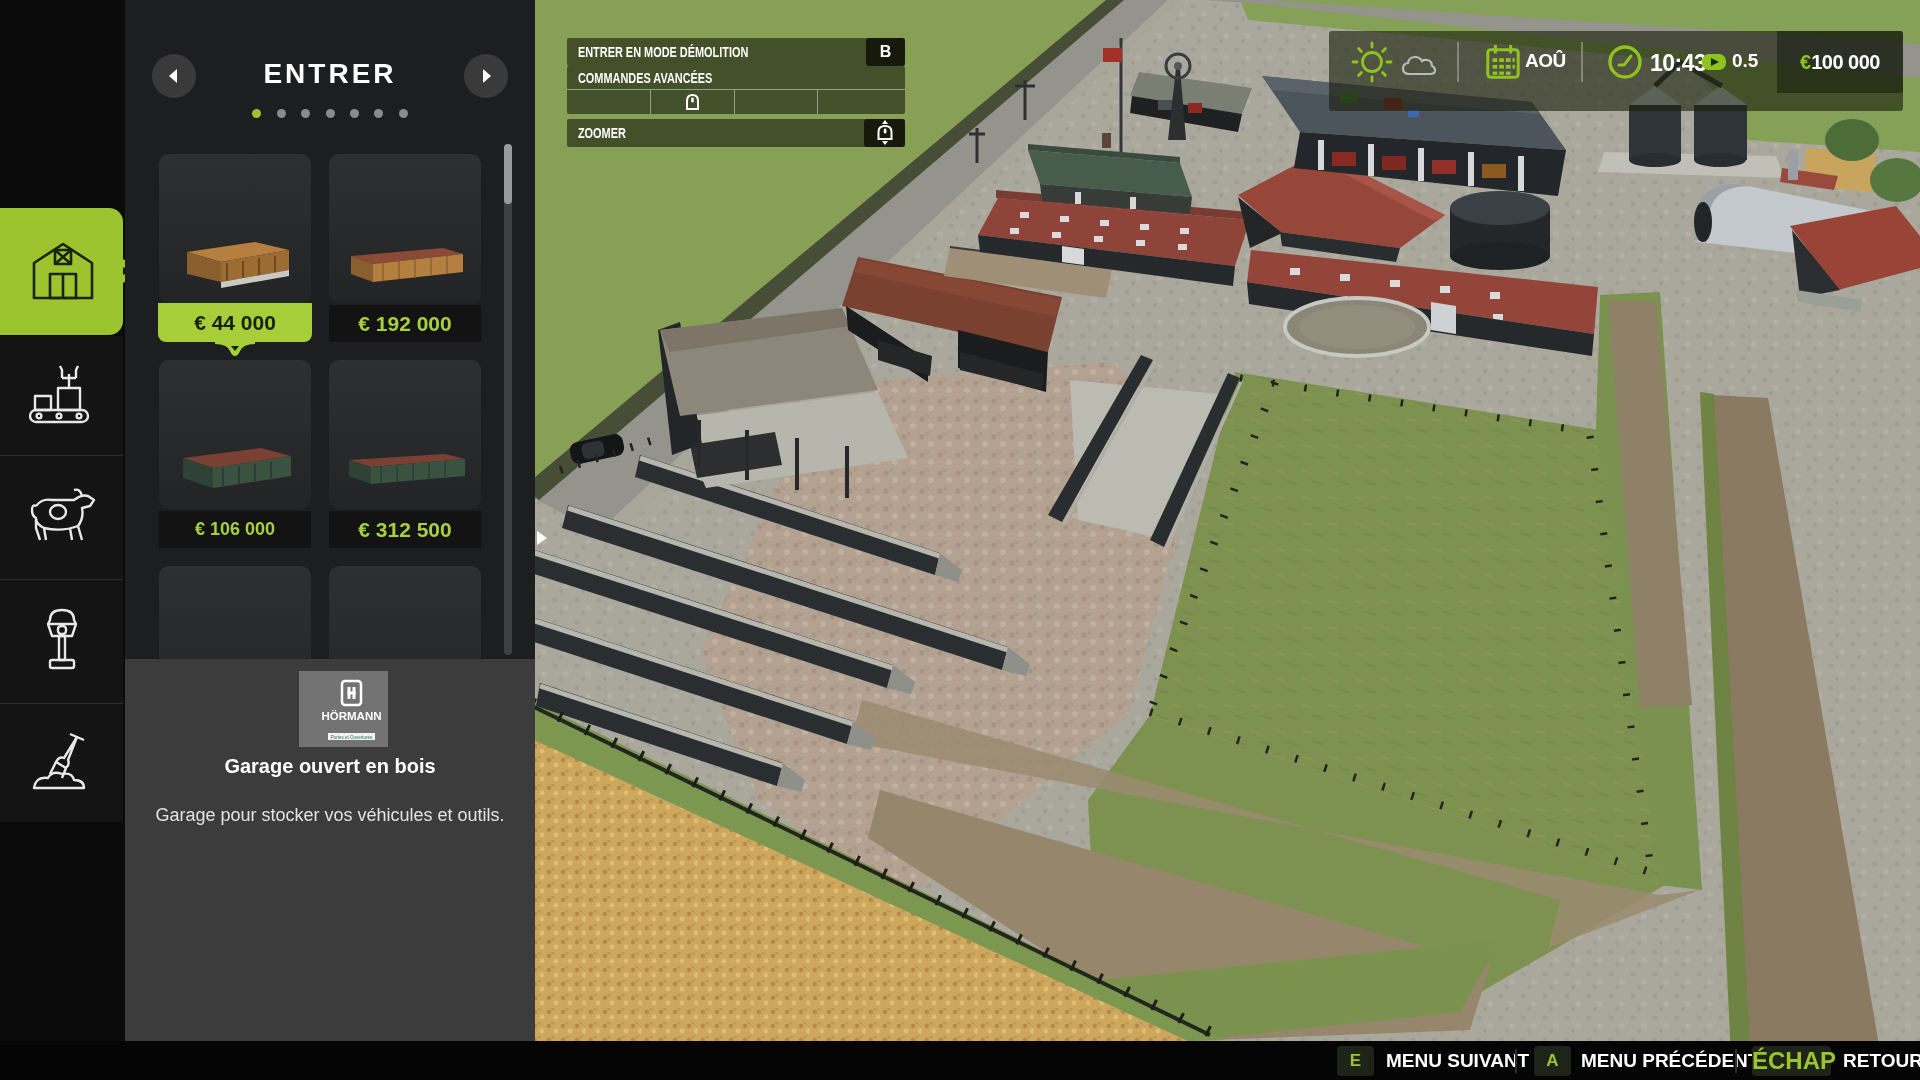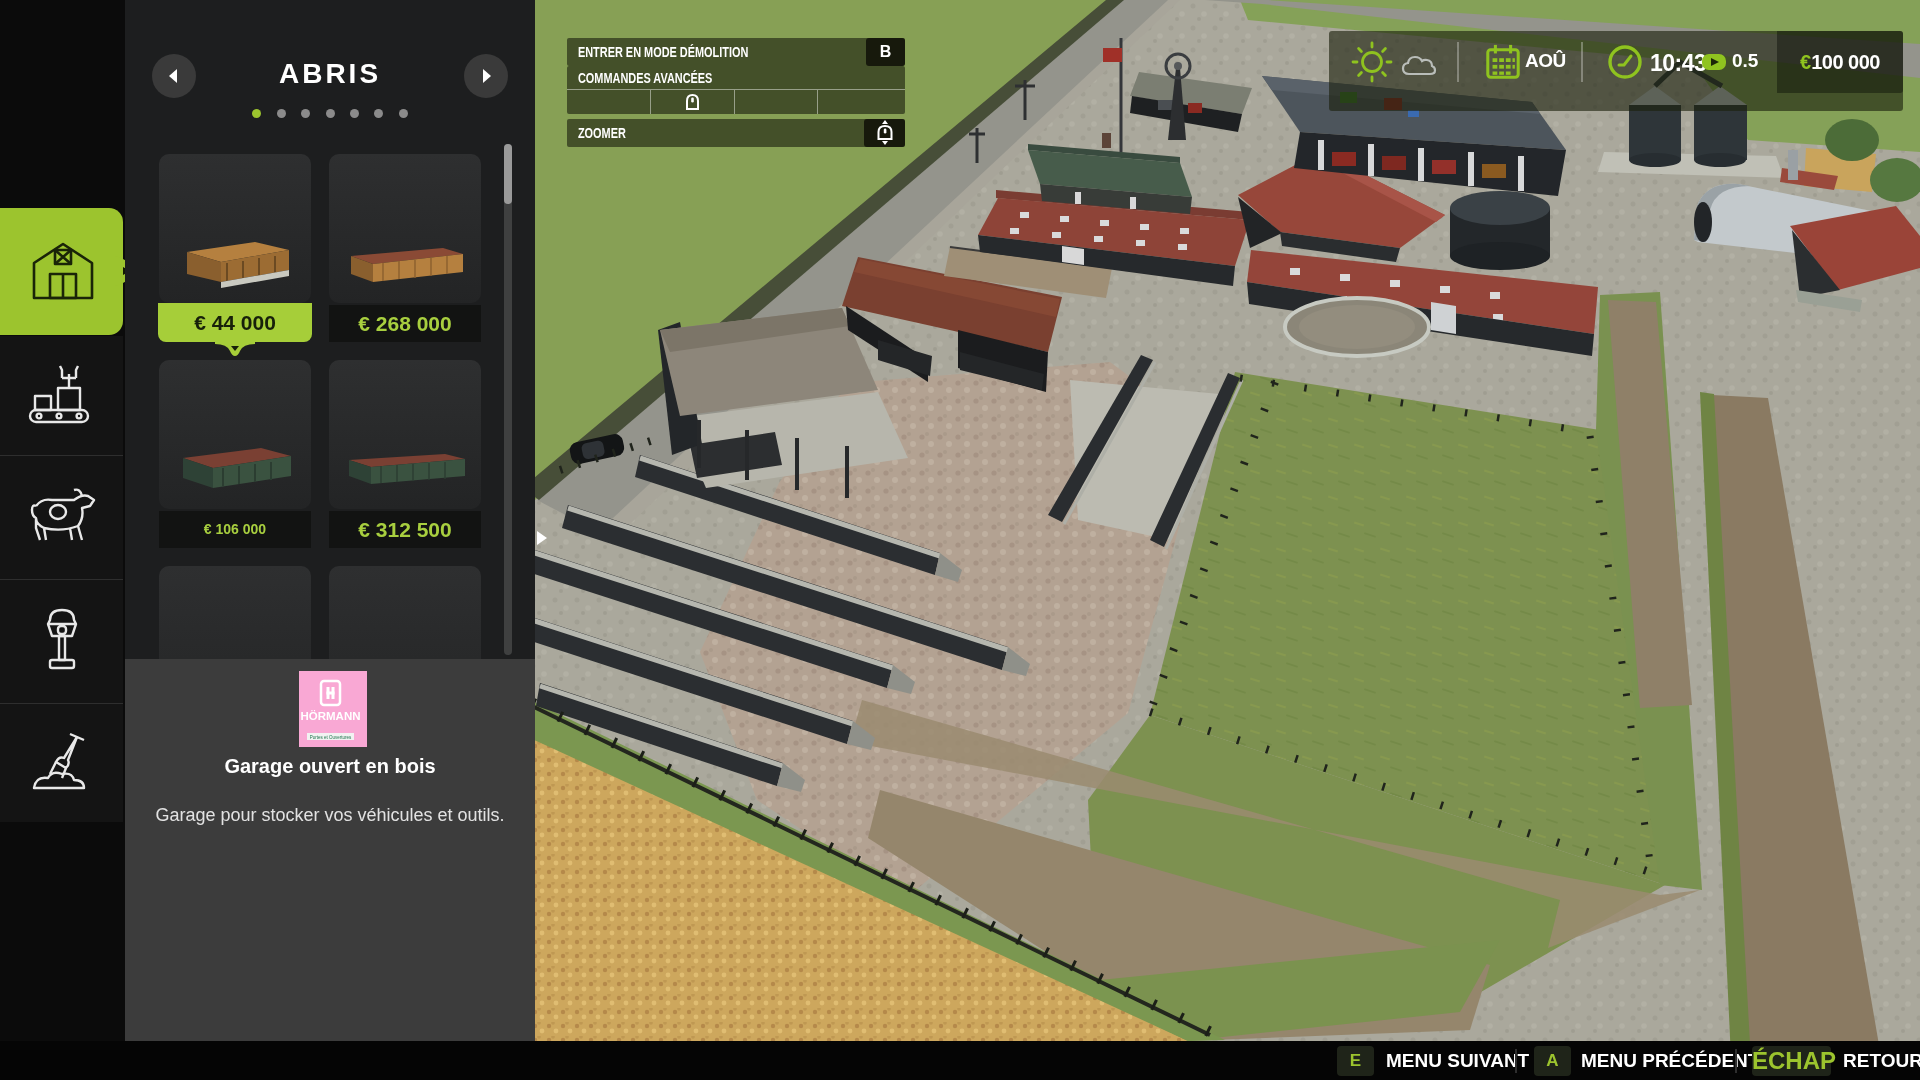--- a/index.html
+++ b/index.html
@@ -506,21 +506,21 @@
         <path d="M25,15 L17,22 L25,29 Z" fill="#fff"></path>
       </svg>
   </div>
 
   <div style="position:absolute;left:339px;top:54px;width:44px;height:44px;border-radius:50%;background:#3a3a3a;">
     <svg width="44" height="44" viewBox="0 0 44 44">
         <path d="M19,15 L27,22 L19,29 Z" fill="#fff"></path>
       </svg>
   </div>
 
-  <div style="position:absolute;left:0;top:58px;width:410px;text-align:center;color:#fff;font-size:28px;font-weight:bold;letter-spacing:3px;">ABRIS</div>
+  <div style="position:absolute;left:0;top:58px;width:410px;text-align:center;color:#fff;font-size:28px;font-weight:bold;letter-spacing:3px;">ENTRER</div>
 
   <div style="position:absolute;left:0;top:104px;width:410px;text-align:center;">
     <span style="display:inline-block;width:9px;height:9px;border-radius:50%;background:#9cc42e;margin:0 5.5px;"></span>
     <span style="display:inline-block;width:9px;height:9px;border-radius:50%;background:#8b8b8b;margin:0 5.5px;"></span>
     <span style="display:inline-block;width:9px;height:9px;border-radius:50%;background:#8b8b8b;margin:0 5.5px;"></span>
     <span style="display:inline-block;width:9px;height:9px;border-radius:50%;background:#8b8b8b;margin:0 5.5px;"></span>
     <span style="display:inline-block;width:9px;height:9px;border-radius:50%;background:#8b8b8b;margin:0 5.5px;"></span>
     <span style="display:inline-block;width:9px;height:9px;border-radius:50%;background:#8b8b8b;margin:0 5.5px;"></span>
     <span style="display:inline-block;width:9px;height:9px;border-radius:50%;background:#8b8b8b;margin:0 5.5px;"></span>
   </div>
@@ -557,39 +557,39 @@
     <g stroke="#8a5f2e" stroke-width="1.4">
       <line x1="36" y1="23" x2="36" y2="41"></line>
         <line x1="52" y1="21" x2="52" y2="39"></line>
       <line x1="68" y1="20" x2="68" y2="38"></line>
         <line x1="84" y1="18" x2="84" y2="36"></line>
       <line x1="100" y1="16" x2="100" y2="34"></line>
     </g>
   </svg>
 
   <div style="position:absolute;left:204px;top:305px;width:152px;height:37px;background:#121312;text-align:center;">
-    <span style="color:#a8cf3f;font-size:21px;font-weight:bold;line-height:37px;">€ 268 000</span>
+    <span style="color:#a8cf3f;font-size:21px;font-weight:bold;line-height:37px;">€ 192 000</span>
   </div>
 
   <div style="position:absolute;left:34px;top:360px;width:152px;height:149px;border-radius:10px;background:linear-gradient(#2e2f30,#232425);"></div>
 
   <svg style="position:absolute;left:52px;top:438px;" width="120" height="60" viewBox="0 0 120 60">
     <polygon points="6,20 84,10 114,18 36,30" fill="#7a4033"></polygon>
     <polygon points="6,20 36,30 36,50 6,40" fill="#2e4236"></polygon>
     <polygon points="36,30 114,18 114,38 36,50" fill="#3a5240"></polygon>
     <g stroke="#2b3d31" stroke-width="2">
       <line x1="46" y1="30" x2="46" y2="48"></line>
         <line x1="62" y1="28" x2="62" y2="46"></line>
       <line x1="78" y1="26" x2="78" y2="44"></line>
         <line x1="94" y1="24" x2="94" y2="42"></line>
     </g>
   </svg>
 
   <div style="position:absolute;left:34px;top:511px;width:152px;height:37px;background:#121312;text-align:center;">
-    <span style="color:#a8cf3f;font-size:14px;font-weight:bold;line-height:37px;">€ 106 000</span>
+    <span style="color:#a8cf3f;font-size:18px;font-weight:bold;line-height:37px;">€ 106 000</span>
   </div>
 
   <div style="position:absolute;left:204px;top:360px;width:152px;height:149px;border-radius:10px;background:linear-gradient(#2e2f30,#232425);"></div>
 
   <svg style="position:absolute;left:222px;top:446px;" width="120" height="50" viewBox="0 0 120 50">
     <polygon points="2,14 98,8 118,13 24,21" fill="#7a4033"></polygon>
     <polygon points="2,14 24,21 24,38 2,30" fill="#2e4236"></polygon>
     <polygon points="24,21 118,13 118,30 24,38" fill="#3a5240"></polygon>
     <g stroke="#2b3d31" stroke-width="1.4">
       <line x1="34" y1="20" x2="34" y2="37"></line>
@@ -614,21 +614,21 @@
 </div>
 
 <div class="abs" style="left:534px;top:528px;">
   <svg width="16" height="20" viewBox="0 0 16 20">
       <path d="M3,3 L13,10 L3,17 Z" fill="#fff"></path>
     </svg>
 </div>
 
 <div class="abs" style="left:125px;top:659px;width:410px;height:382px;background:#3c3c3c;">
 
-  <div style="position:absolute;left:174px;top:12px;width:68px;height:76px;background:#f9a8d4;">
+  <div style="position:absolute;left:174px;top:12px;width:68px;height:76px;background:#737373;padding-left:21px;">
     <svg width="63" height="76" viewBox="0 0 63 76">
       <rect x="22" y="10" width="19" height="24" rx="3" fill="none" stroke="#fff" stroke-width="2.5"></rect>
       <rect x="27.5" y="16" width="3" height="12" fill="#fff"></rect>
       <rect x="32.5" y="16" width="3" height="12" fill="#fff"></rect>
       <rect x="27.5" y="20.5" width="8" height="3" fill="#fff"></rect>
       <text x="31.5" y="49" text-anchor="middle" fill="#fff" font-size="11.5" font-weight="bold" font-family="Liberation Sans,sans-serif">HÖRMANN</text>
       <rect x="8" y="62" width="47" height="7" fill="#f2f2f2"></rect>
       <text x="31.5" y="67.5" text-anchor="middle" fill="#1a744a" font-size="4.5" font-family="Liberation Sans,sans-serif">Portes et Ouvertures</text>
     </svg>
   </div>

